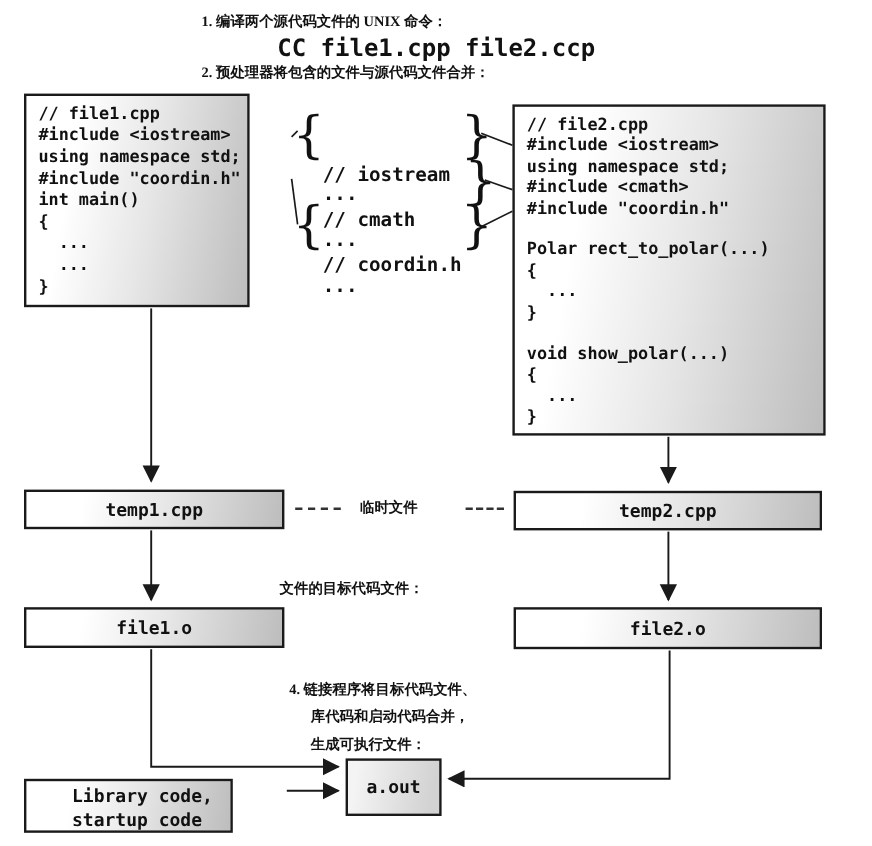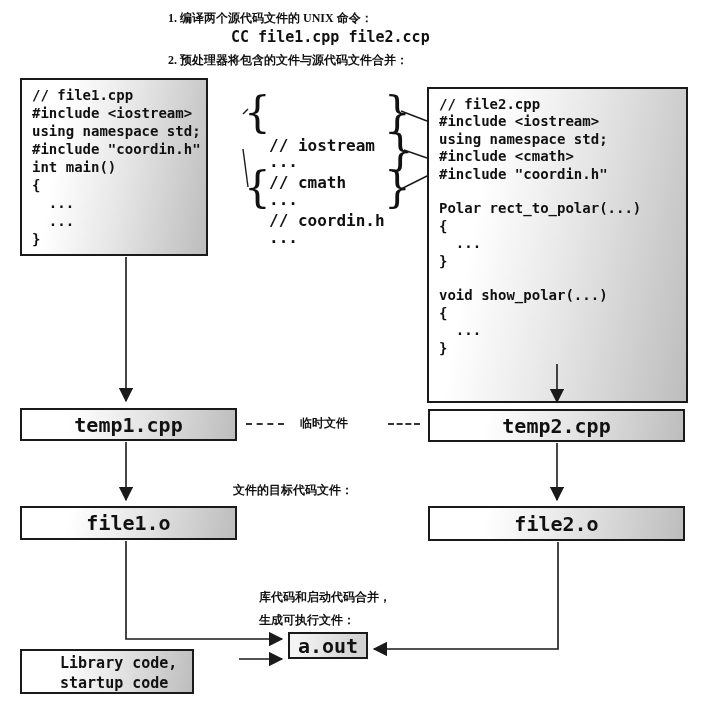--- a/index.html
+++ b/index.html
@@ -25,57 +25,57 @@
     box-sizing:border-box;
   }
   .codebox pre{
     margin:0;padding:6px 0 0 10px;
     font-family:"DejaVu Sans Mono","Liberation Mono",monospace;
     font-weight:bold;font-size:14px;line-height:18px;color:#111;white-space:pre;
   }
   .codebox.f2 pre{line-height:17.4px;padding-top:7px;}
   .flowbox{
     display:flex;align-items:center;justify-content:center;
-    font-size:20px;
+    font-size:15px;
   }
   .brace{
     font-family:"DejaVu Serif","Liberation Serif",serif;
     font-weight:normal;font-size:42px;line-height:40px;color:#111;
   }
   .inc-comment,.inc-dots{
     font-family:"DejaVu Sans Mono","Liberation Mono",monospace;
     font-weight:bold;font-size:16px;line-height:16px;color:#111;white-space:pre;margin-top:39px;
   }
   .dash{
     border-top:2.5px dashed #333;width:38px;height:0;
   }
   svg.overlay{position:absolute;left:0;top:0;pointer-events:none;}
 </style>
 </head>
 <body>
 
 <div id="stage">
 
   <div class="abs cn" style="left:168px;top:7px;">1. 编译两个源代码文件的 UNIX 命令：</div>
-  <div class="abs mono" style="left:231px;top:28px;font-size:15px;">CC file1.cpp file2.ccp</div>
+  <div class="abs mono" style="left:231px;top:28px;font-size:20px;">CC file1.cpp file2.ccp</div>
   <div class="abs cn" style="left:168px;top:49px;">2. 预处理器将包含的文件与源代码文件合并：</div>
 
   <div class="abs box codebox" style="left:20px;top:78px;width:188px;height:178px;">
     <pre>// file1.cpp
 #include &lt;iostream&gt;
 using namespace std;
 #include "coordin.h"
 int main()
 {
   ...
   ...
 }</pre>
   </div>
 
-  <div class="abs box codebox f2" style="left:427px;top:87px;width:261px;height:316px;">
+  <div class="abs box codebox f2" style="left:427px;top:87px;width:261px;height:276px;">
     <pre>// file2.cpp
 #include &lt;iostream&gt;
 using namespace std;
 #include &lt;cmath&gt;
 #include "coordin.h"
 
 Polar rect_to_polar(...)
 {
   ...
 }
@@ -112,24 +112,25 @@
 
   <div class="abs cn" style="left:233px;top:479px;">文件的目标代码文件：</div>
 
   <div class="abs box flowbox mono" style="left:20px;top:506px;width:217px;height:34px;">
     <span>file1.o</span>
   </div>
   <div class="abs box flowbox mono" style="left:428px;top:506px;width:257px;height:35px;">
     <span>file2.o</span>
   </div>
 
+  <div class="abs cn" style="left:241px;top:563px;">4. 链接程序将目标代码文件、</div>
   <div class="abs cn" style="left:259px;top:609px;">生成可执行文件：</div>
   <div class="abs cn" style="left:259px;top:586px;">库代码和启动代码合并，</div>
 
-  <div class="abs box flowbox mono" style="left:288px;top:632px;width:80px;height:27px;background:linear-gradient(100deg,#f4f4f4 10%,#d2d2d2 90%);align-items:center;">
+  <div class="abs box flowbox mono" style="left:288px;top:632px;width:80px;height:48px;background:linear-gradient(100deg,#f4f4f4 10%,#d2d2d2 90%);align-items:center;">
     <span>a.out</span>
   </div>
 
   <div class="abs box" style="left:20px;top:649px;width:174px;height:45px;">
     <pre class="mono" style="margin:0;padding:2px 0 0 38px;font-size:15px;line-height:20px;white-space:pre;">Library code,
 startup code</pre>
   </div>
 
   <svg class="overlay" width="727" height="705" viewBox="0 0 727 705">
     <defs>

